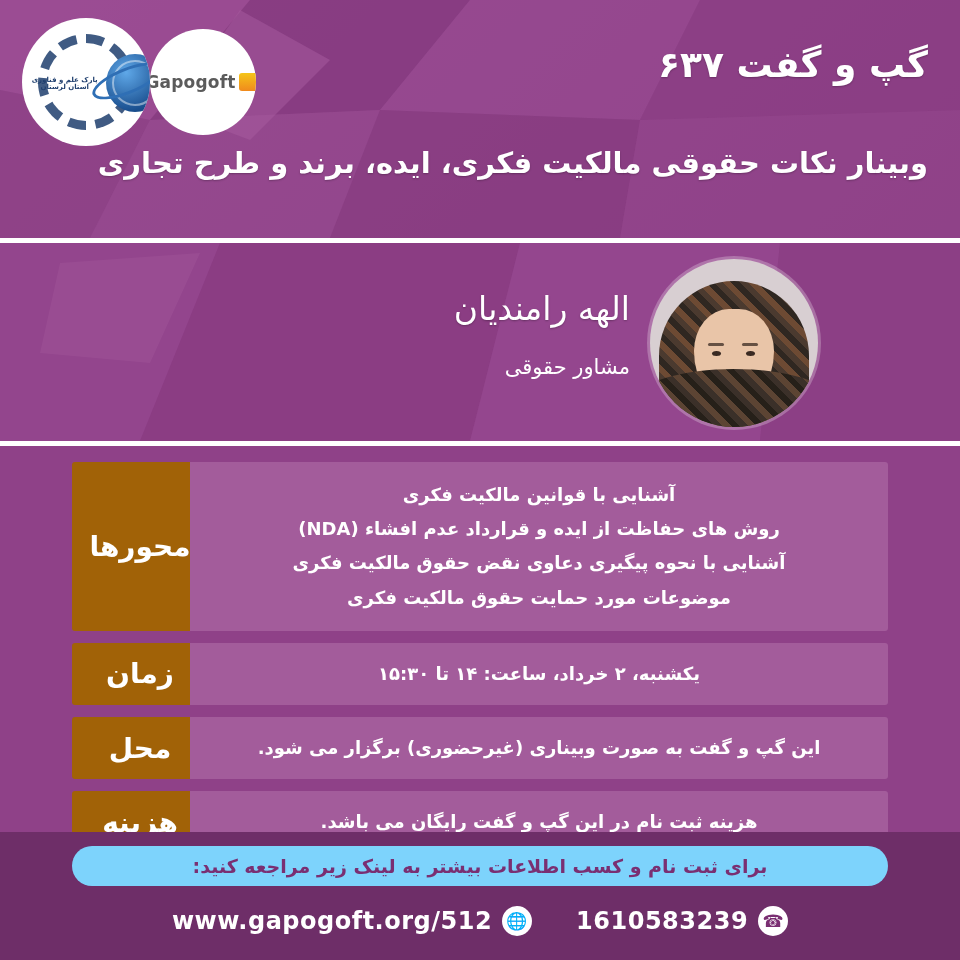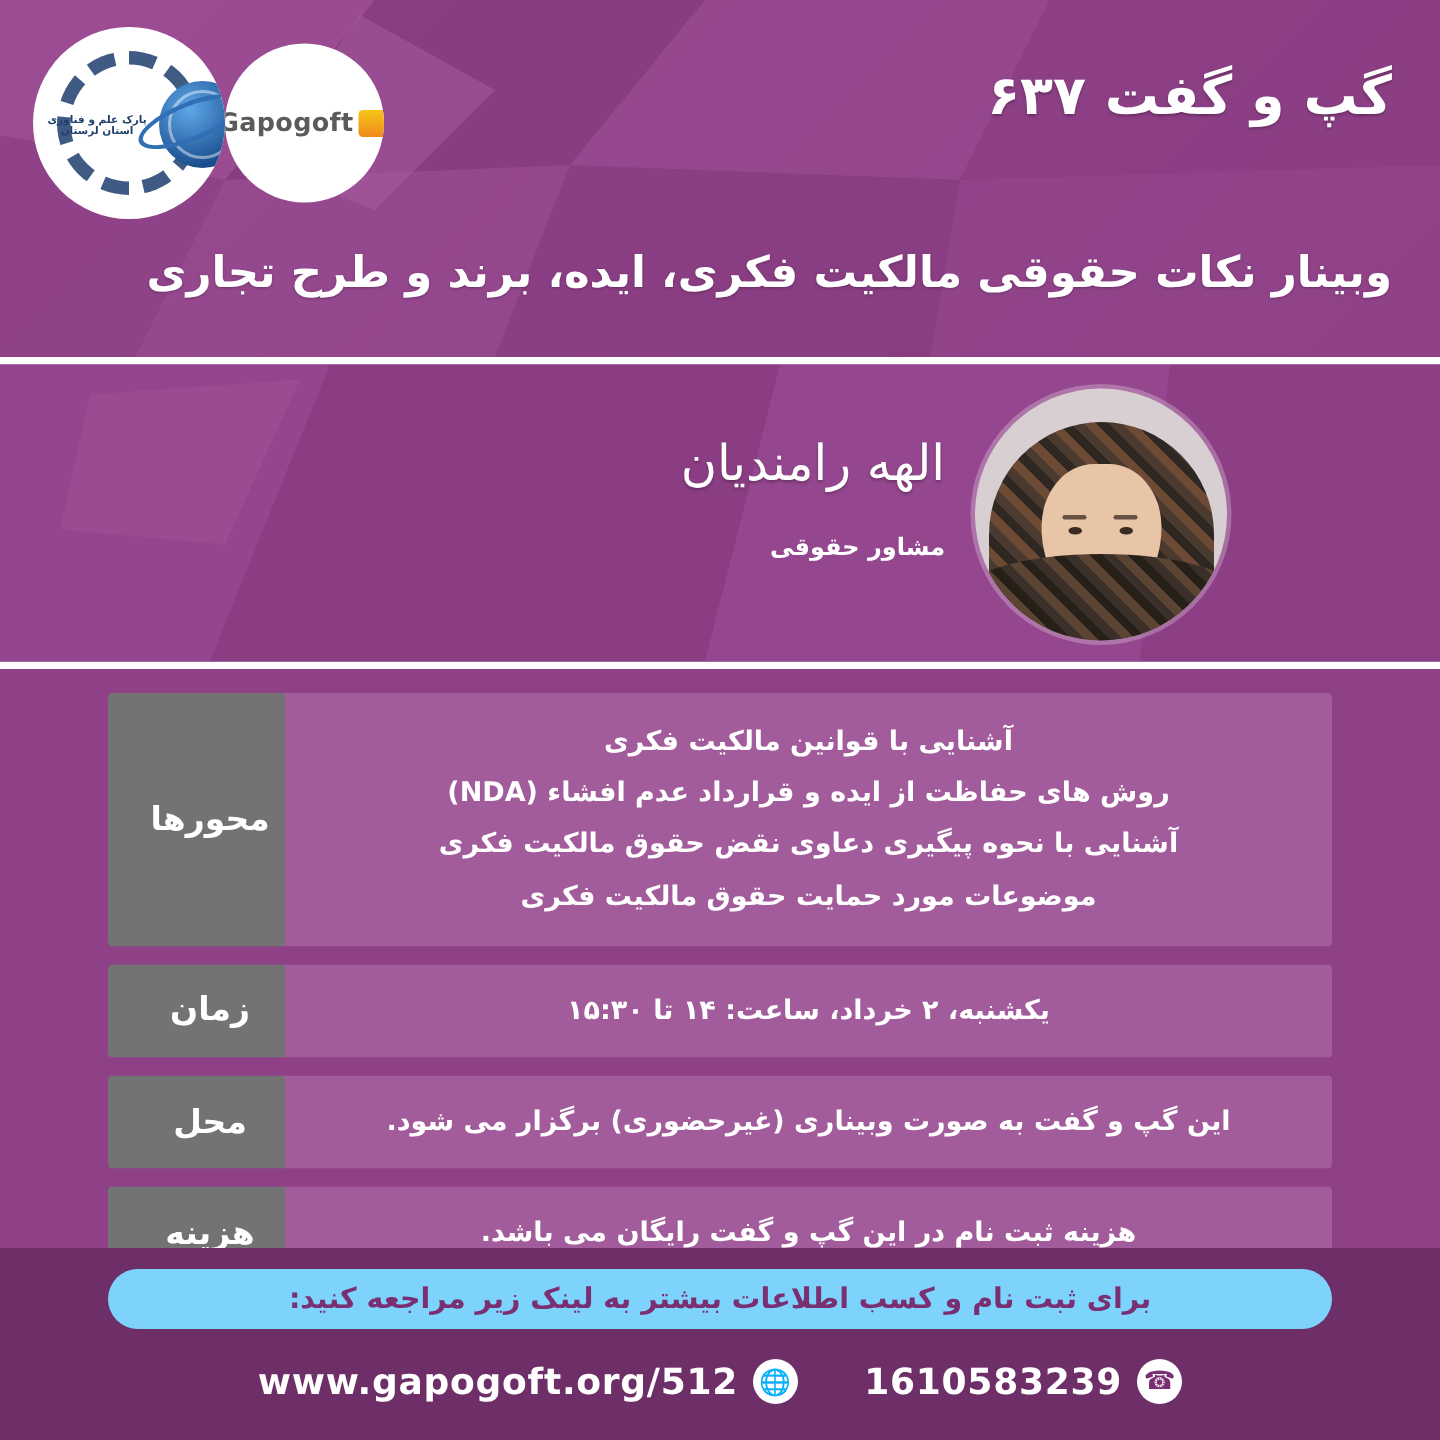--- a/index.html
+++ b/index.html
@@ -88,21 +88,21 @@
     position: absolute;
     top: 44px; right: 32px;
     font-size: 36px; font-weight: bold;
     letter-spacing: .5px;
     text-shadow: 0 1px 2px rgba(0,0,0,.25);
     z-index: 5;
   }
   .ev-title {
     position: absolute;
     right: 32px; left: 60px;
-    top: 162px;
+    top: 144px;
     text-align: right;
     font-size: 29px; font-weight: bold;
     line-height: 1.35;
     text-shadow: 0 1px 2px rgba(0,0,0,.25);
     z-index: 5;
   }
 
   .divider { height: 5px; background: #ffffff; }
 
   
@@ -156,43 +156,43 @@
   .sp-name {
     position: absolute;
     right: 330px; top: 46px;
     font-size: 33px; font-weight: normal;
     text-shadow: 0 1px 2px rgba(0,0,0,.25);
     z-index: 5;
   }
   .sp-role {
     position: absolute;
     right: 330px; top: 112px;
-    font-size: 16px; font-weight: bold;
+    font-size: 21px; font-weight: normal;
     z-index: 5;
   }
 
   
   .content {
     position: relative;
     background: #8f4188;
     padding: 16px 72px 0 72px;
     height: 524px;
   }
   .row {
     display: flex;
     margin-bottom: 12px;
     border-radius: 3px;
     overflow: hidden;
   }
   .row .label {
     width: 118px;
     flex: 0 0 118px;
-    background: #737373;
-    display: flex; align-items: center; justify-content: center;
-    font-size: 22px; font-weight: bold;
+    background: #a16207;
+    display: flex; align-items: center; justify-content: center;
+    font-size: 28px; font-weight: bold;
     color: #fff;
     padding-left: 18px;
   }
   .row .value {
     flex: 1 1 auto;
     background: #a35c9b;
     display: flex; flex-direction: column;
     align-items: center; justify-content: center;
     padding: 14px 20px;
     font-size: 18px; font-weight: bold;

